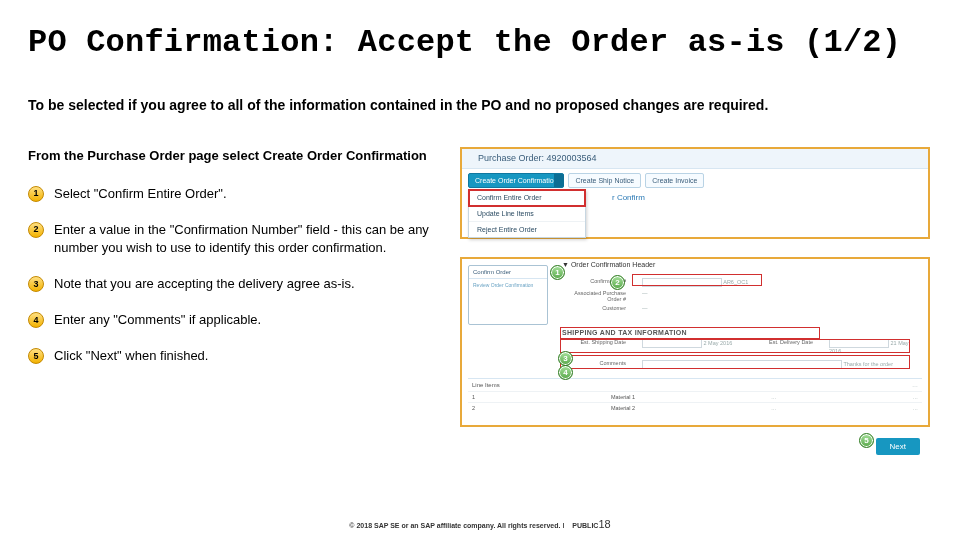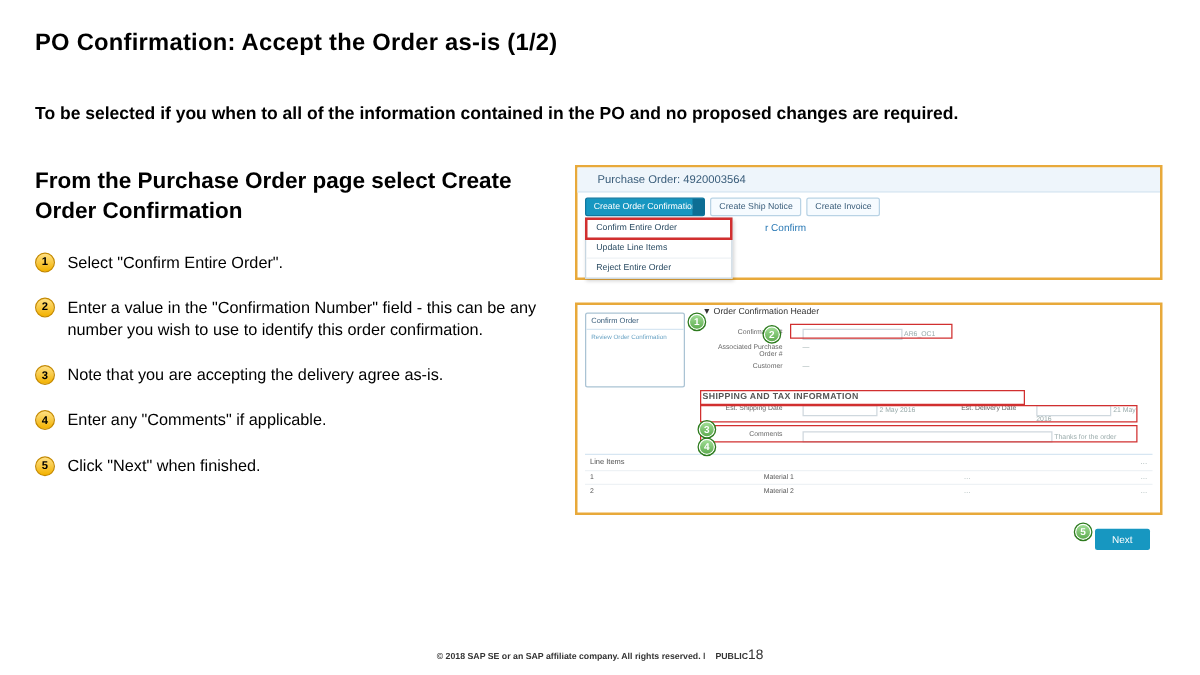--- a/index.html
+++ b/index.html
@@ -1,23 +1,23 @@
 <!DOCTYPE html>
 <html><head>
 <meta charset="utf-8">
 <style>
   * { box-sizing: border-box; margin: 0; padding: 0; }
   html, body { width: 960px; height: 540px; font-family: Arial, Helvetica, sans-serif; background: #fff; color: #000; }
   .slide { position: relative; width: 960px; height: 540px; padding: 24px 28px 0 28px; }
-  .title { font-size: 19px; font-weight: 700; letter-spacing: 0.2px; }
+  .title { font-size: 32px; font-weight: 700; letter-spacing: 0.2px; font-family: Liberation Mono, monospace; }
   .intro { font-size: 14px; font-weight: 700; margin-top: 36px; }
   .body-row { display: flex; gap: 18px; margin-top: 34px; align-items: flex-start; }
   .left { width: 414px; }
   .right { width: 470px; position: relative; }
-  .lead { font-size: 18px; font-weight: 700; margin-bottom: 20px; line-height: 1.35; }
+  .lead { font-size: 13px; font-weight: 700; margin-bottom: 20px; line-height: 1.35; }
   .steps { list-style: none; }
   .step { display: flex; gap: 10px; margin-bottom: 18px; font-size: 13px; line-height: 1.4; }
   .num { flex: 0 0 16px; width: 16px; height: 16px; border-radius: 50%; background: linear-gradient(#ffe083,#f3b200); border: 1px solid #c48900; font-size: 9px; font-weight: 700; display: flex; align-items: center; justify-content: center; color: #000; margin-top: 1px; }
   .step-text { flex: 1; }
 
   
   .fig1, .fig2 { border: 2px solid #e8a93a; background: #fff; position: relative; }
   .fig1 { height: 92px; margin-bottom: 18px; }
   .po-head { background: #eef5fb; height: 20px; border-bottom: 1px solid #d7e6f2; font-size: 9px; color: #3a5d7a; padding: 4px 16px; }
   .btnrow { display: flex; gap: 4px; padding: 4px 6px; }
@@ -58,21 +58,21 @@
   .foot-left .pub { font-weight: 700; margin-left: 6px; }
   .foot-right { font-size: 11px; color: #333; }
 </style>
 </head>
 <body>
 
 <div class="slide">
 
   <h1 class="title">PO Confirmation: Accept the Order as-is (1/2)</h1>
 
-  <p class="intro">To be selected if you when to all of the information contained in the PO and no proposed changes are required.</p>
+  <p class="intro">To be selected if you agree to all of the information contained in the PO and no proposed changes are required.</p>
 
   <div class="body-row">
     <div class="left">
       <p class="lead">From the Purchase Order page select Create Order Confirmation</p>
       <ol class="steps">
         <li class="step">
           <span class="num">1</span>
           <span class="step-text">Select "Confirm Entire Order".</span>
         </li>
         <li class="step">

